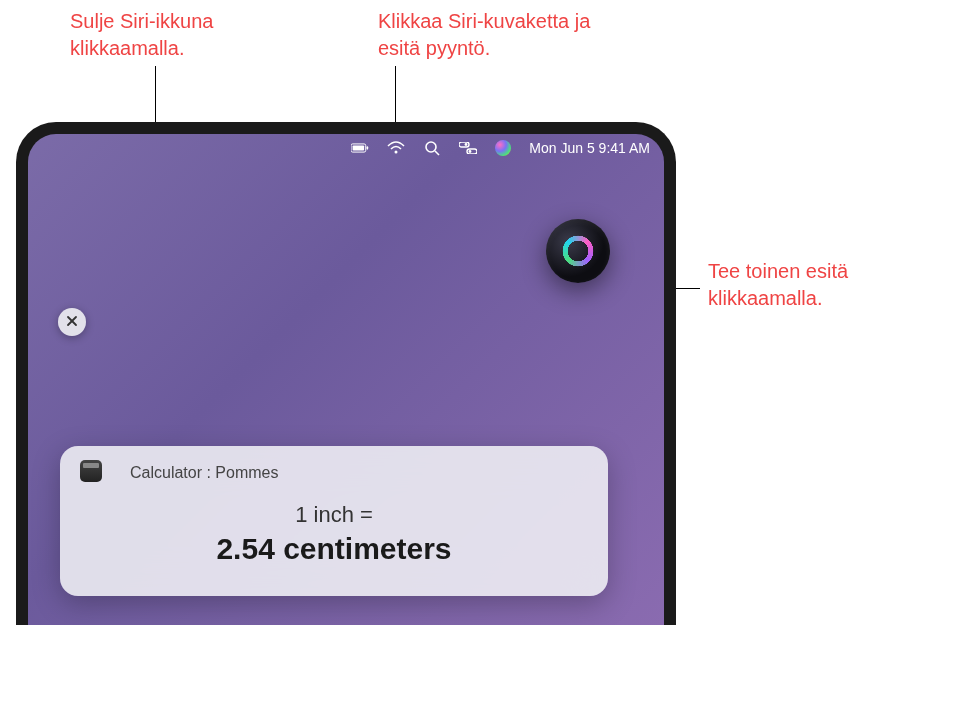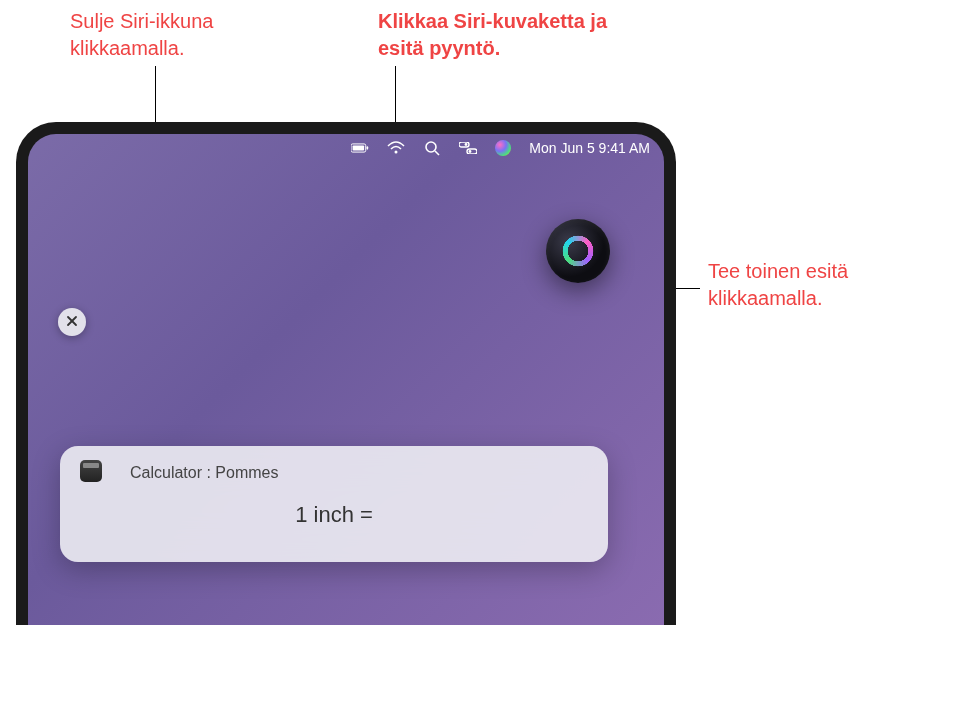--- a/index.html
+++ b/index.html
@@ -172,21 +172,21 @@
     .calc-output {
       font-size: 30px;
       font-weight: 800;
       color: #1a1a1a;
     }
   </style>
 </head>
 <body>
 
 <div class="callout" style="left:70px; top:8px; width:220px;">Sulje Siri-ikkuna klikkaamalla.</div>
-<div class="callout" style="left:378px; top:8px; width:240px;font-weight:bold;">Klikkaa Siri-kuvaketta ja esitä pyyntö.</div>
+<div class="callout" style="left:378px; top:8px; width:240px;">Klikkaa Siri-kuvaketta ja esitä pyyntö.</div>
 <div class="callout" style="left:708px; top:258px; width:250px;">Tee toinen esitä klikkaamalla.</div>
 
 <div class="callout-line" style="left:155px; top:66px; width:1px; height:56px;"></div>
 
 <div class="callout-line" style="left:155px; top:122px; width:1px; height:188px;"></div>
 <div class="callout-line" style="left:62px; top:310px; width:93px; height:1px;"></div>
 
 <div class="callout-line" style="left:395px; top:66px; width:1px; height:77px;"></div>
 
 <div class="callout-line" style="left:610px; top:288px; width:90px; height:1px;"></div>
@@ -239,16 +239,17 @@
   </div>
 
 
   <div class="siri-card card2">
     <div class="calc-header">
       <span class="calc-icon"></span>
       <span>Calculator : Pommes</span>
     </div>
     <div class="calc-result">
       <div class="calc-input">1 inch =</div>
+      <div class="calc-output">2.54 centimeters</div>
     </div>
   </div>
 
 </div>
 
 </body></html>

